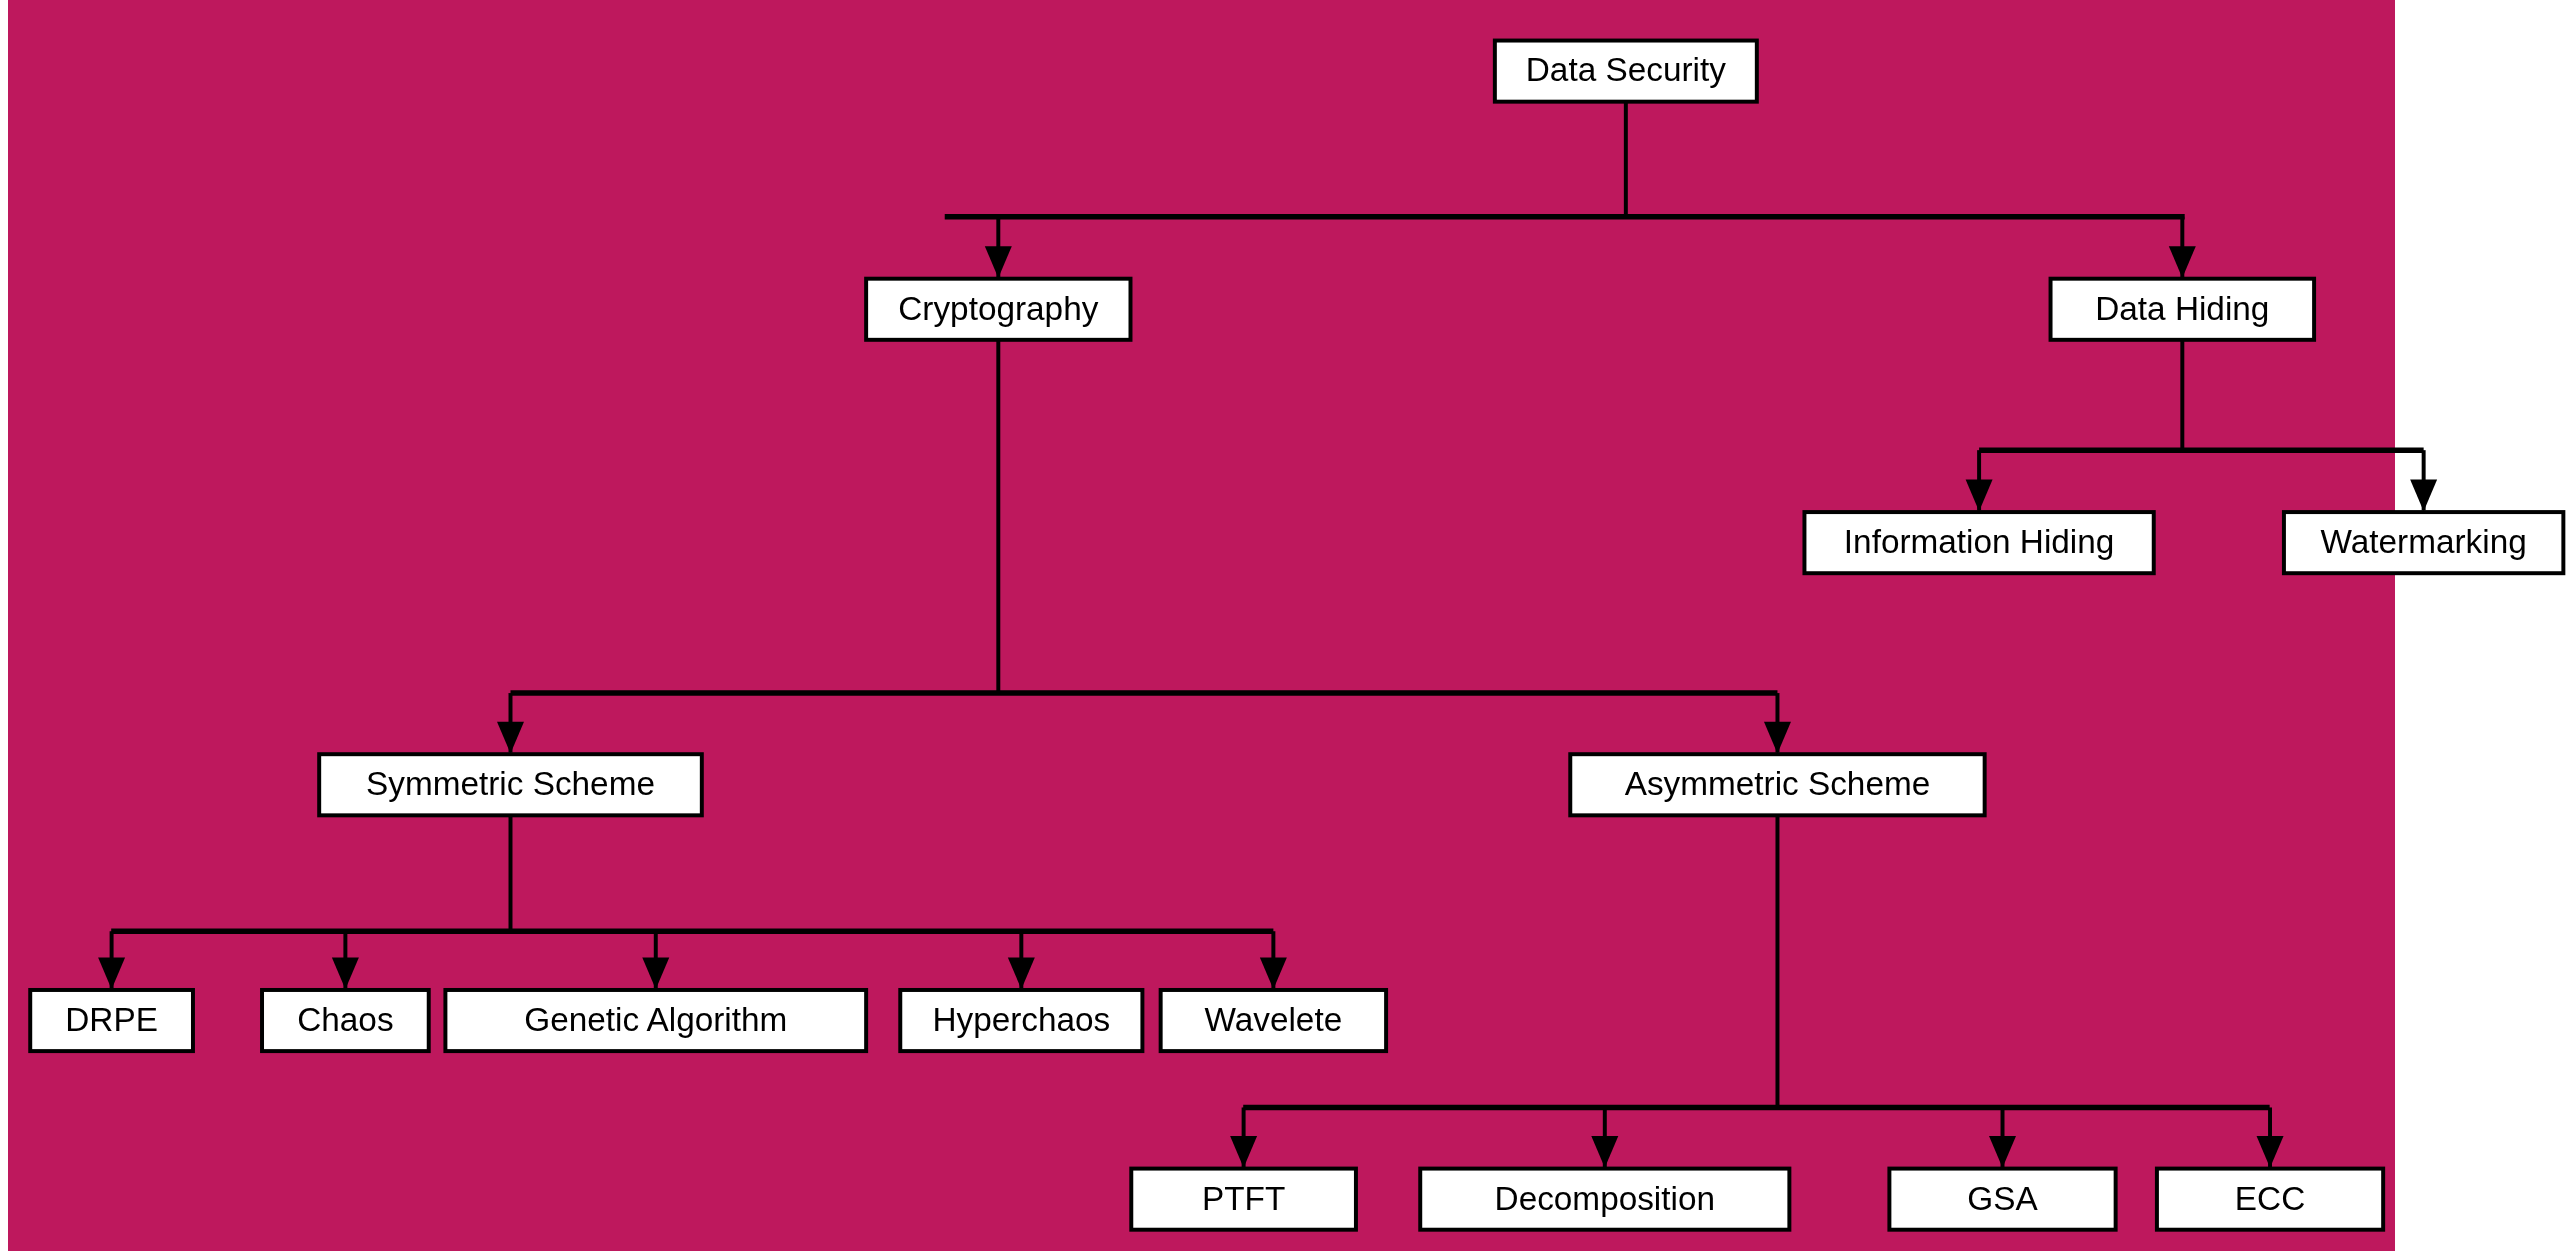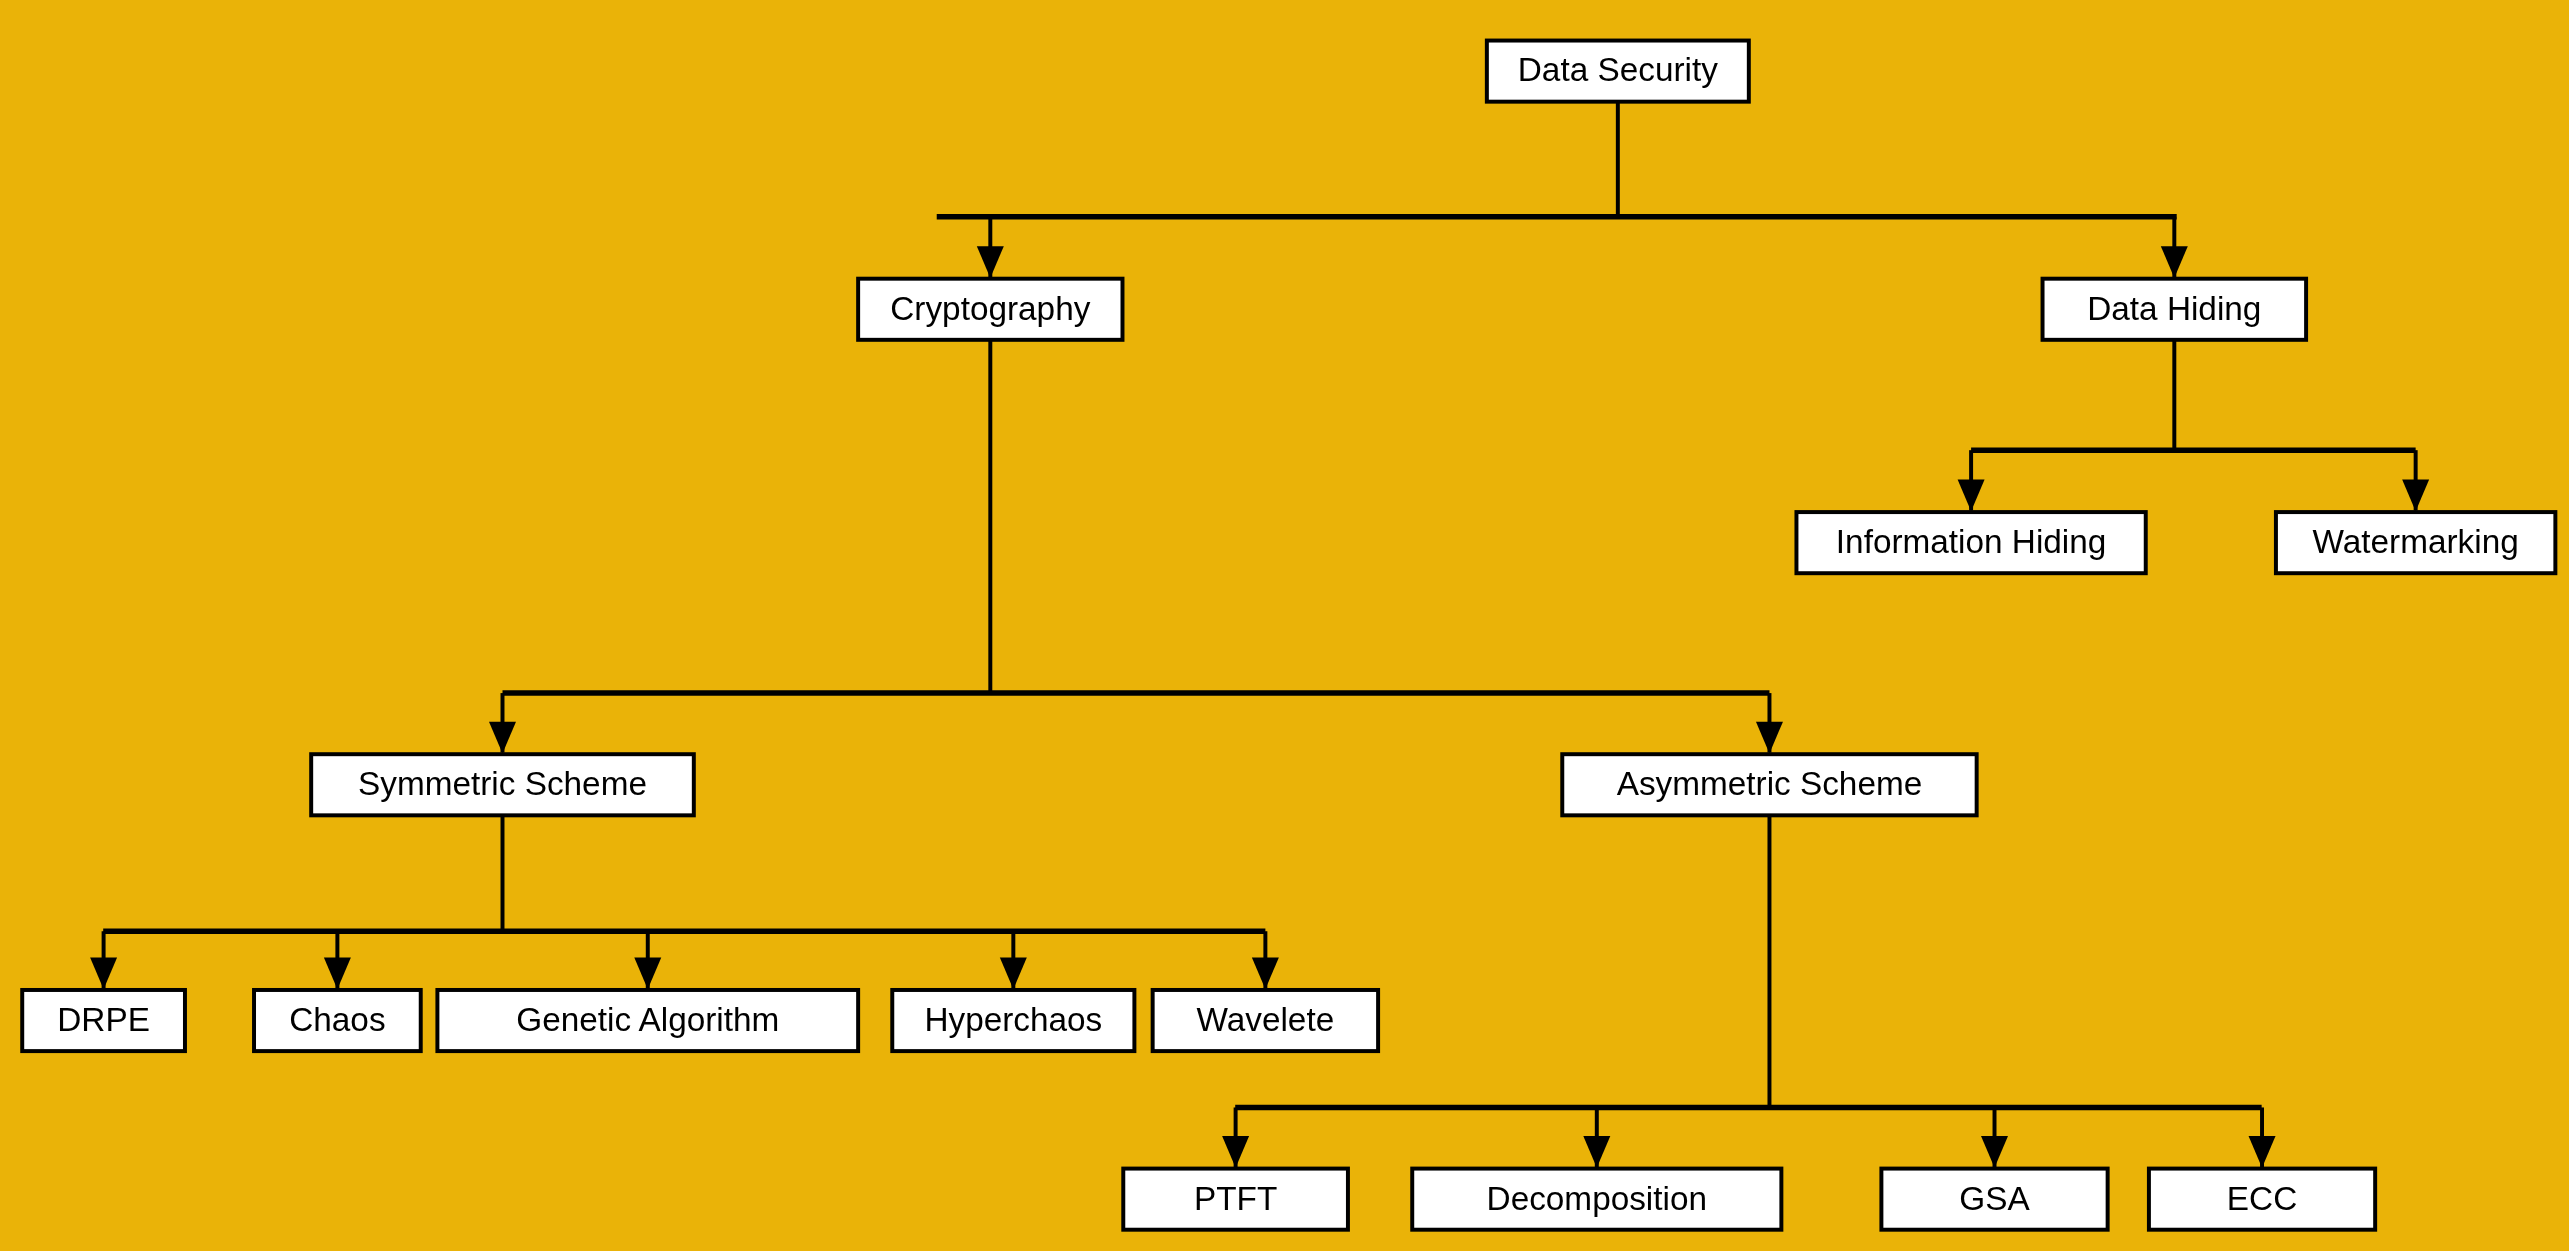--- a/index.html
+++ b/index.html
@@ -8,23 +8,24 @@
     background: #ffffff;
   }
   body {
     width: 2576px;
     height: 1252px;
     font-family: "Liberation Sans", sans-serif;
     overflow: hidden;
   }
   #diagram-root {
     position: relative;
-    width: 2569px;
+    width: 2387px;
     height: 1252px;
-    background: #eab308;
+    background: #be185d;
+    margin-left: 8px;
   }
   svg#tree-svg {
     display: block;
     width: 2576px;
     height: 1252px;
   }
   .node-box {
     fill: #ffffff;
     stroke: #000000;
     stroke-width: 5;

